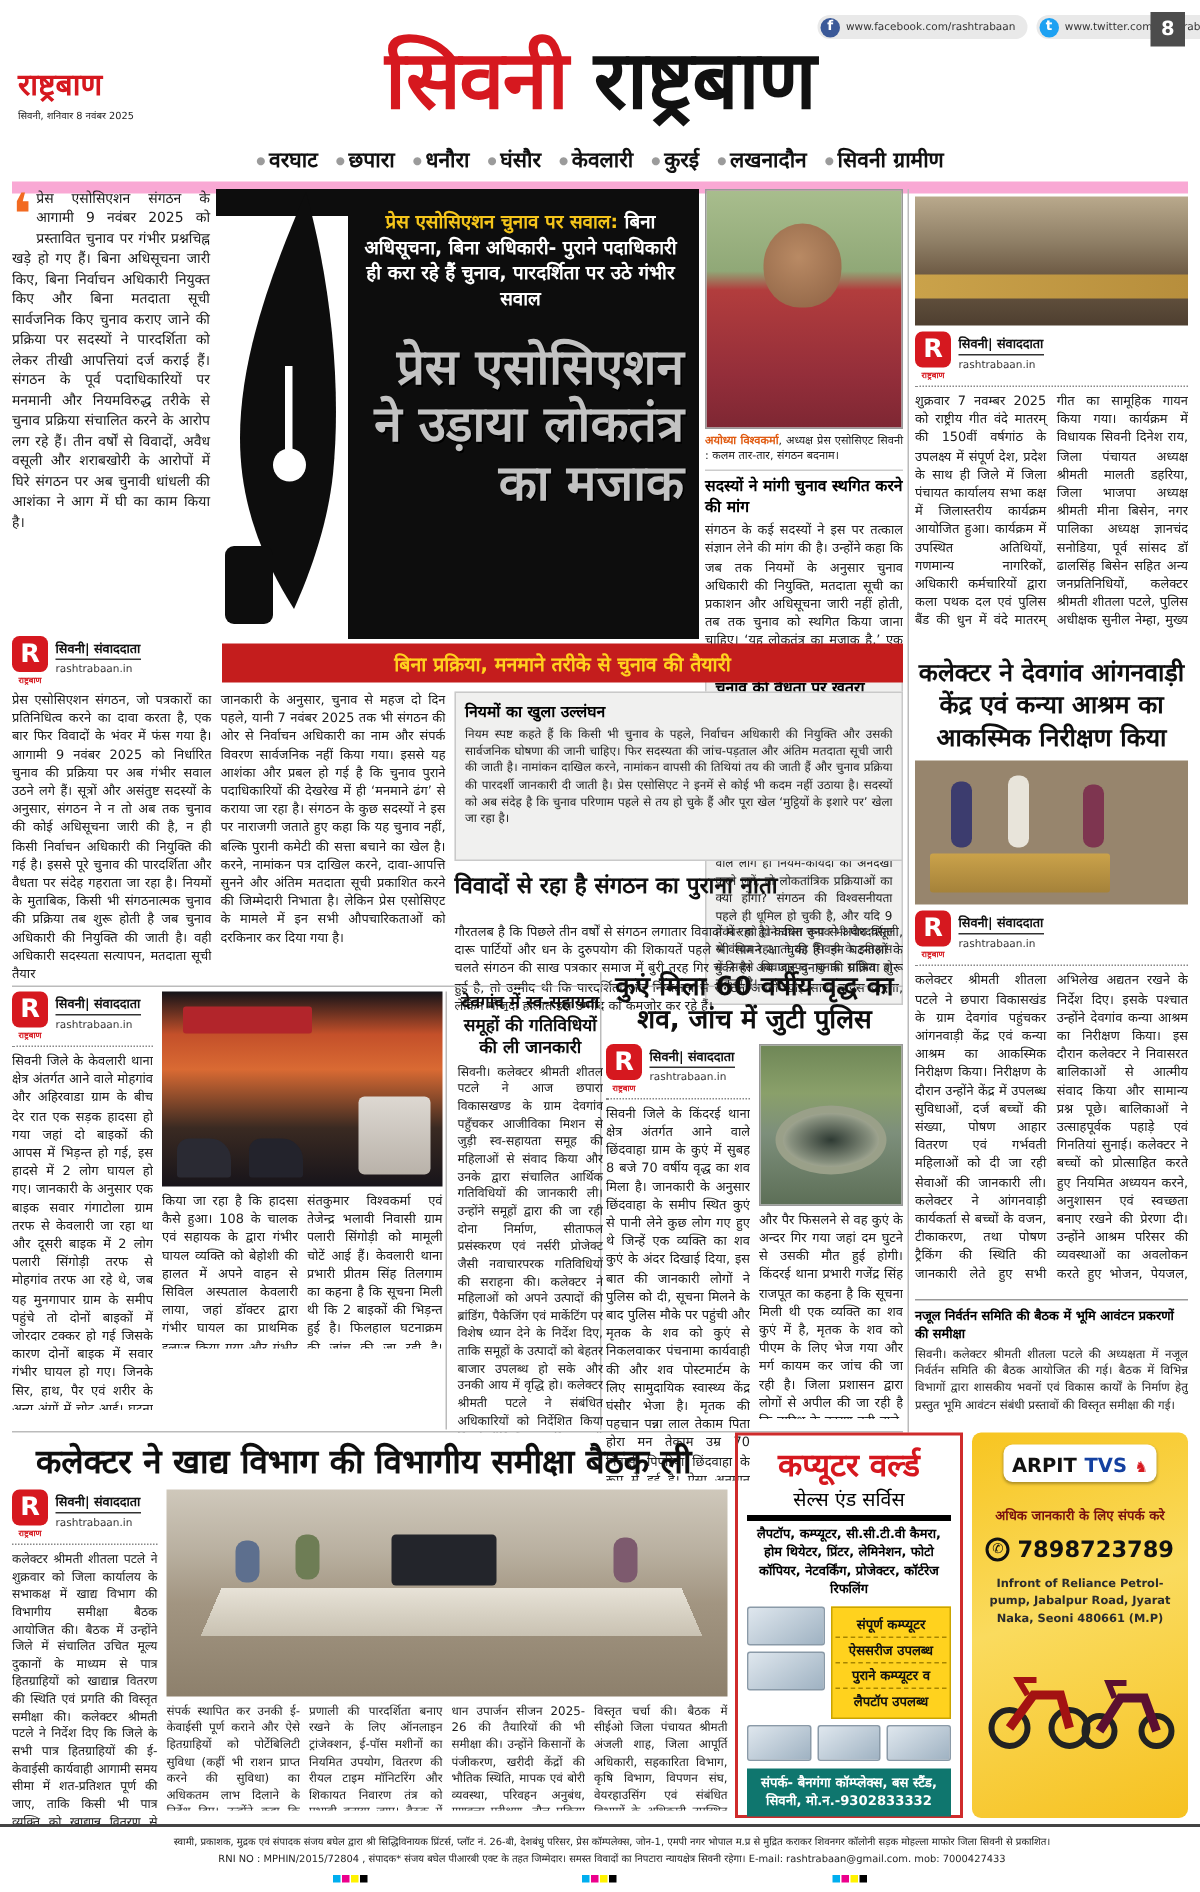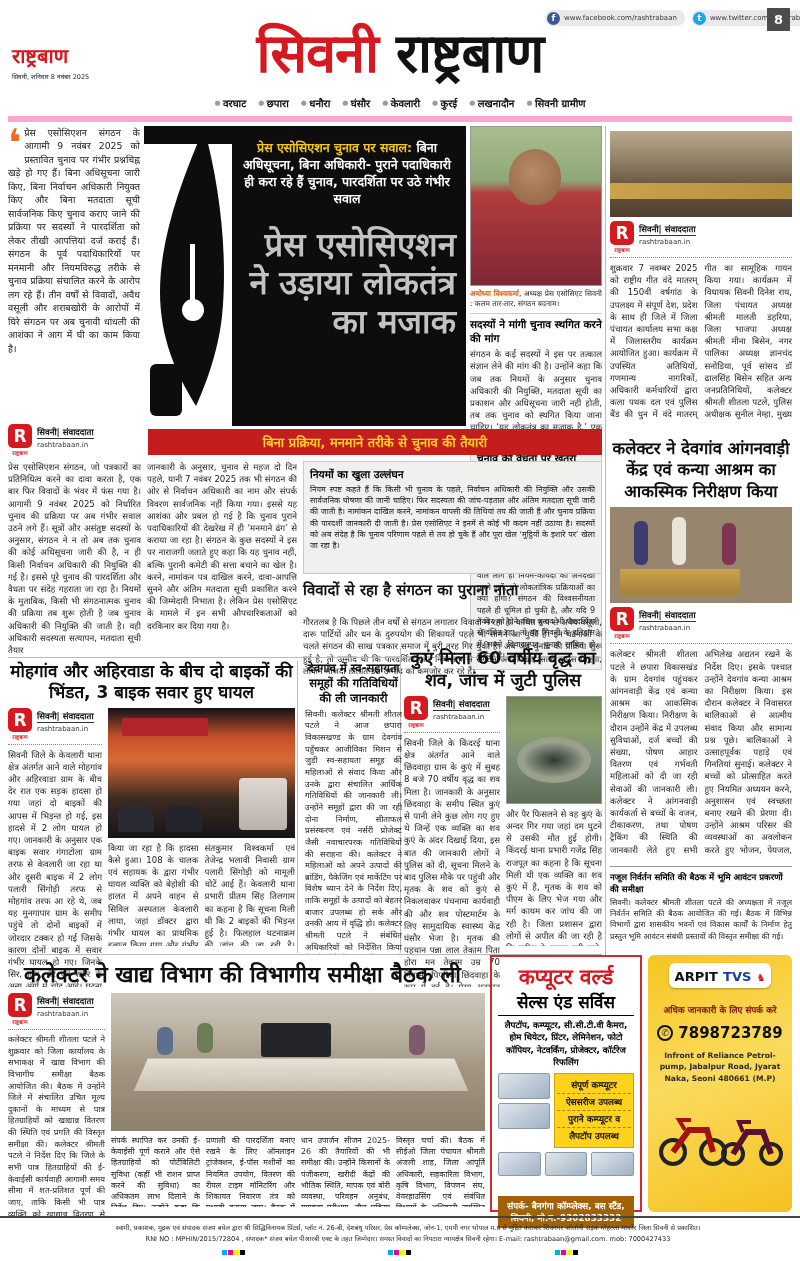--- a/index.html
+++ b/index.html
@@ -11,21 +11,21 @@
   .social-pill { display:flex; align-items:center; gap:4px; background:#e9e9e9; border-radius:9px; padding:2px 8px 2px 2px; height:16px; }
   .soc-ic { width:13px; height:13px; border-radius:50%; color:#fff; font-size:9px; font-weight:bold; display:flex; align-items:center; justify-content:center; }
   .fb { background:#3b5998; } .tw { background:#1da1f2; }
   .soc-url { font-size:7px; color:#333; }
   .pageno { position:absolute; top:8px; right:10px; width:23px; height:23px; background:#4c4c4c; color:#fff; font-size:13px; font-weight:bold; display:flex; align-items:center; justify-content:center; }
   .minilogo { position:absolute; top:42px; left:12px; }
   .minilogo .ml-title { color:#d6181f; font-weight:800; font-size:20px; letter-spacing:0; }
   .minilogo .ml-date { font-size:6.5px; color:#222; margin-top:3px; }
   .masthead { position:absolute; top:26px; left:0; width:100%; text-align:center; font-weight:800; font-size:54px; line-height:1.05; letter-spacing:-1px; }
   .masthead .red { color:#d6181f; } .masthead .blk { color:#111; }
-  .navbar { position:absolute; top:96px; left:8px; right:8px; text-align:center; font-size:10px; font-weight:bold; color:#111; padding-bottom:6px; border-bottom:6px solid #f9a8d4; }
+  .navbar { position:absolute; top:96px; left:8px; right:8px; text-align:center; font-size:14px; font-weight:bold; color:#111; padding-bottom:6px; border-bottom:8px solid #f9a8d4; }
   .navbar span { margin:0 6px; }
   .navbar span::before { content:"● "; color:#9b9b9b; font-size:7px; vertical-align:2px; }
 
   
   .byline { display:flex; gap:5px; align-items:flex-start; border-bottom:1px dotted #888; padding-bottom:3px; margin-bottom:4px; }
   .rlogo-wrap { text-align:center; }
   .rlogo { width:24px; height:24px; background:#d6181f; border-radius:5px; color:#fff; font-weight:800; font-size:17px; display:flex; align-items:center; justify-content:center; }
   .rlogo-brand { font-size:5.5px; color:#d6181f; font-weight:bold; margin-top:1px; }
   .by-right { padding-top:2px; }
   .by-loc { font-size:8.5px; font-weight:bold; color:#111; border-bottom:1px solid #333; padding-bottom:1px; }
@@ -109,29 +109,29 @@
   .frow { display:flex; gap:6px; }
   .fc1 { width:97px; } .fright { flex:1; }
   .fc1 .btxt { height:182px; font-size:8.2px; }
   .fphoto { height:138px; margin-bottom:4px; }
   .f4cols { display:flex; gap:6px; }
   .f4cols .btxt { width:25%; height:72px; font-size:7.9px; }
 
   
   .adC { position:absolute; left:490px; top:955px; width:152px; height:257px; border:2px solid #cf2b2b; padding:5px 6px; text-align:center; }
   .adC-title { color:#d6181f; font-size:21px; font-weight:800; }
-  .adC-sub { font-size:17px; font-weight:700; border-bottom:1px solid #000000; padding-bottom:2px; margin-bottom:3px; }
+  .adC-sub { font-size:13px; font-weight:400; border-bottom:4px solid #000000; padding-bottom:2px; margin-bottom:3px; }
   .adC-services { font-size:8.6px; font-weight:bold; line-height:1.45; }
   .adC-mid { display:flex; gap:4px; margin-top:4px; align-items:flex-start; }
   .gadgets { width:52px; display:flex; flex-direction:column; gap:4px; }
   .gadget { height:26px; background:linear-gradient(145deg,#dfe7ee,#9fb2c2); border:1px solid #8a9aa8; border-radius:2px; }
   .ylwbox { flex:1; background:#ffd21e; border:1px solid #caa400; padding:3px 2px; }
   .ylwbox span { display:block; font-size:8.8px; font-weight:800; color:#111; border-bottom:1px dashed #a78500; padding:2px 0; }
   .ylwbox span:last-child { border-bottom:none; }
-  .adC-foot { margin-top:20px; background:#a16207; color:#fff; font-size:8.8px; font-weight:800; padding:4px 3px; line-height:1.4; }
+  .adC-foot { margin-top:5px; background:#0f766e; color:#fff; font-size:8.8px; font-weight:800; padding:4px 3px; line-height:1.4; }
   .gadgetrow { display:flex; gap:4px; margin-top:4px; }
   .gadgetrow .gadget { flex:1; height:24px; }
 
   .adT { position:absolute; left:648px; top:955px; width:144px; height:257px; background:linear-gradient(160deg,#f7c521 0%,#fadb5e 45%,#f6c120 100%); border-radius:6px; padding:8px 7px; text-align:center; overflow:hidden; }
   .tvslogo { background:#fff; border-radius:6px; padding:3px 6px; display:inline-block; box-shadow:0 1px 2px rgba(0,0,0,.3); }
   .tvslogo .a { color:#111; font-weight:800; font-size:13px; }
   .tvslogo .t { color:#1440a0; font-weight:800; font-size:13px; }
   .tvslogo .horse { color:#d6181f; font-size:10px; }
   .adT-line { margin-top:16px; color:#7a1010; font-size:8.8px; font-weight:800; }
   .adT-phone { margin-top:8px; display:flex; align-items:center; justify-content:center; gap:5px; font-size:15px; font-weight:800; color:#111; }
@@ -285,21 +285,20 @@
         <div class="btxt">सिवनी। कलेक्टर श्रीमती शीतला पटले की अध्यक्षता में नजूल निर्वर्तन समिति की बैठक आयोजित की गई। बैठक में विभिन्न विभागों द्वारा शासकीय भवनों एवं विकास कार्यों के निर्माण हेतु प्रस्तुत भूमि आवंटन संबंधी प्रस्तावों की विस्तृत समीक्षा की गई।</div>
       </div>
     </div>
   </div>
 
   <div class="hdiv" style="left:8px; top:657px; width:594px;"></div>
   <div class="vdiv" style="left:297px; top:661px; height:292px;"></div>
   <div class="vdiv" style="left:400px; top:648px; height:305px;"></div>
 
   <div class="zoneC">
-    <div class="headline">मोहगांव और अहिरवाडा के बीच दो बाइकों की भिंडत, 3 बाइक सवार हुए घायल</div>
     <div class="crow">
       <div class="cc1">
         <div class="byline">
           <div class="rlogo-wrap">
             <div class="rlogo">R</div>
             <div class="rlogo-brand">राष्ट्रबाण</div>
           </div>
           <div class="by-right">
             <div class="by-loc">सिवनी| संवाददाता</div>
             <div class="by-site">rashtrabaan.in</div>

